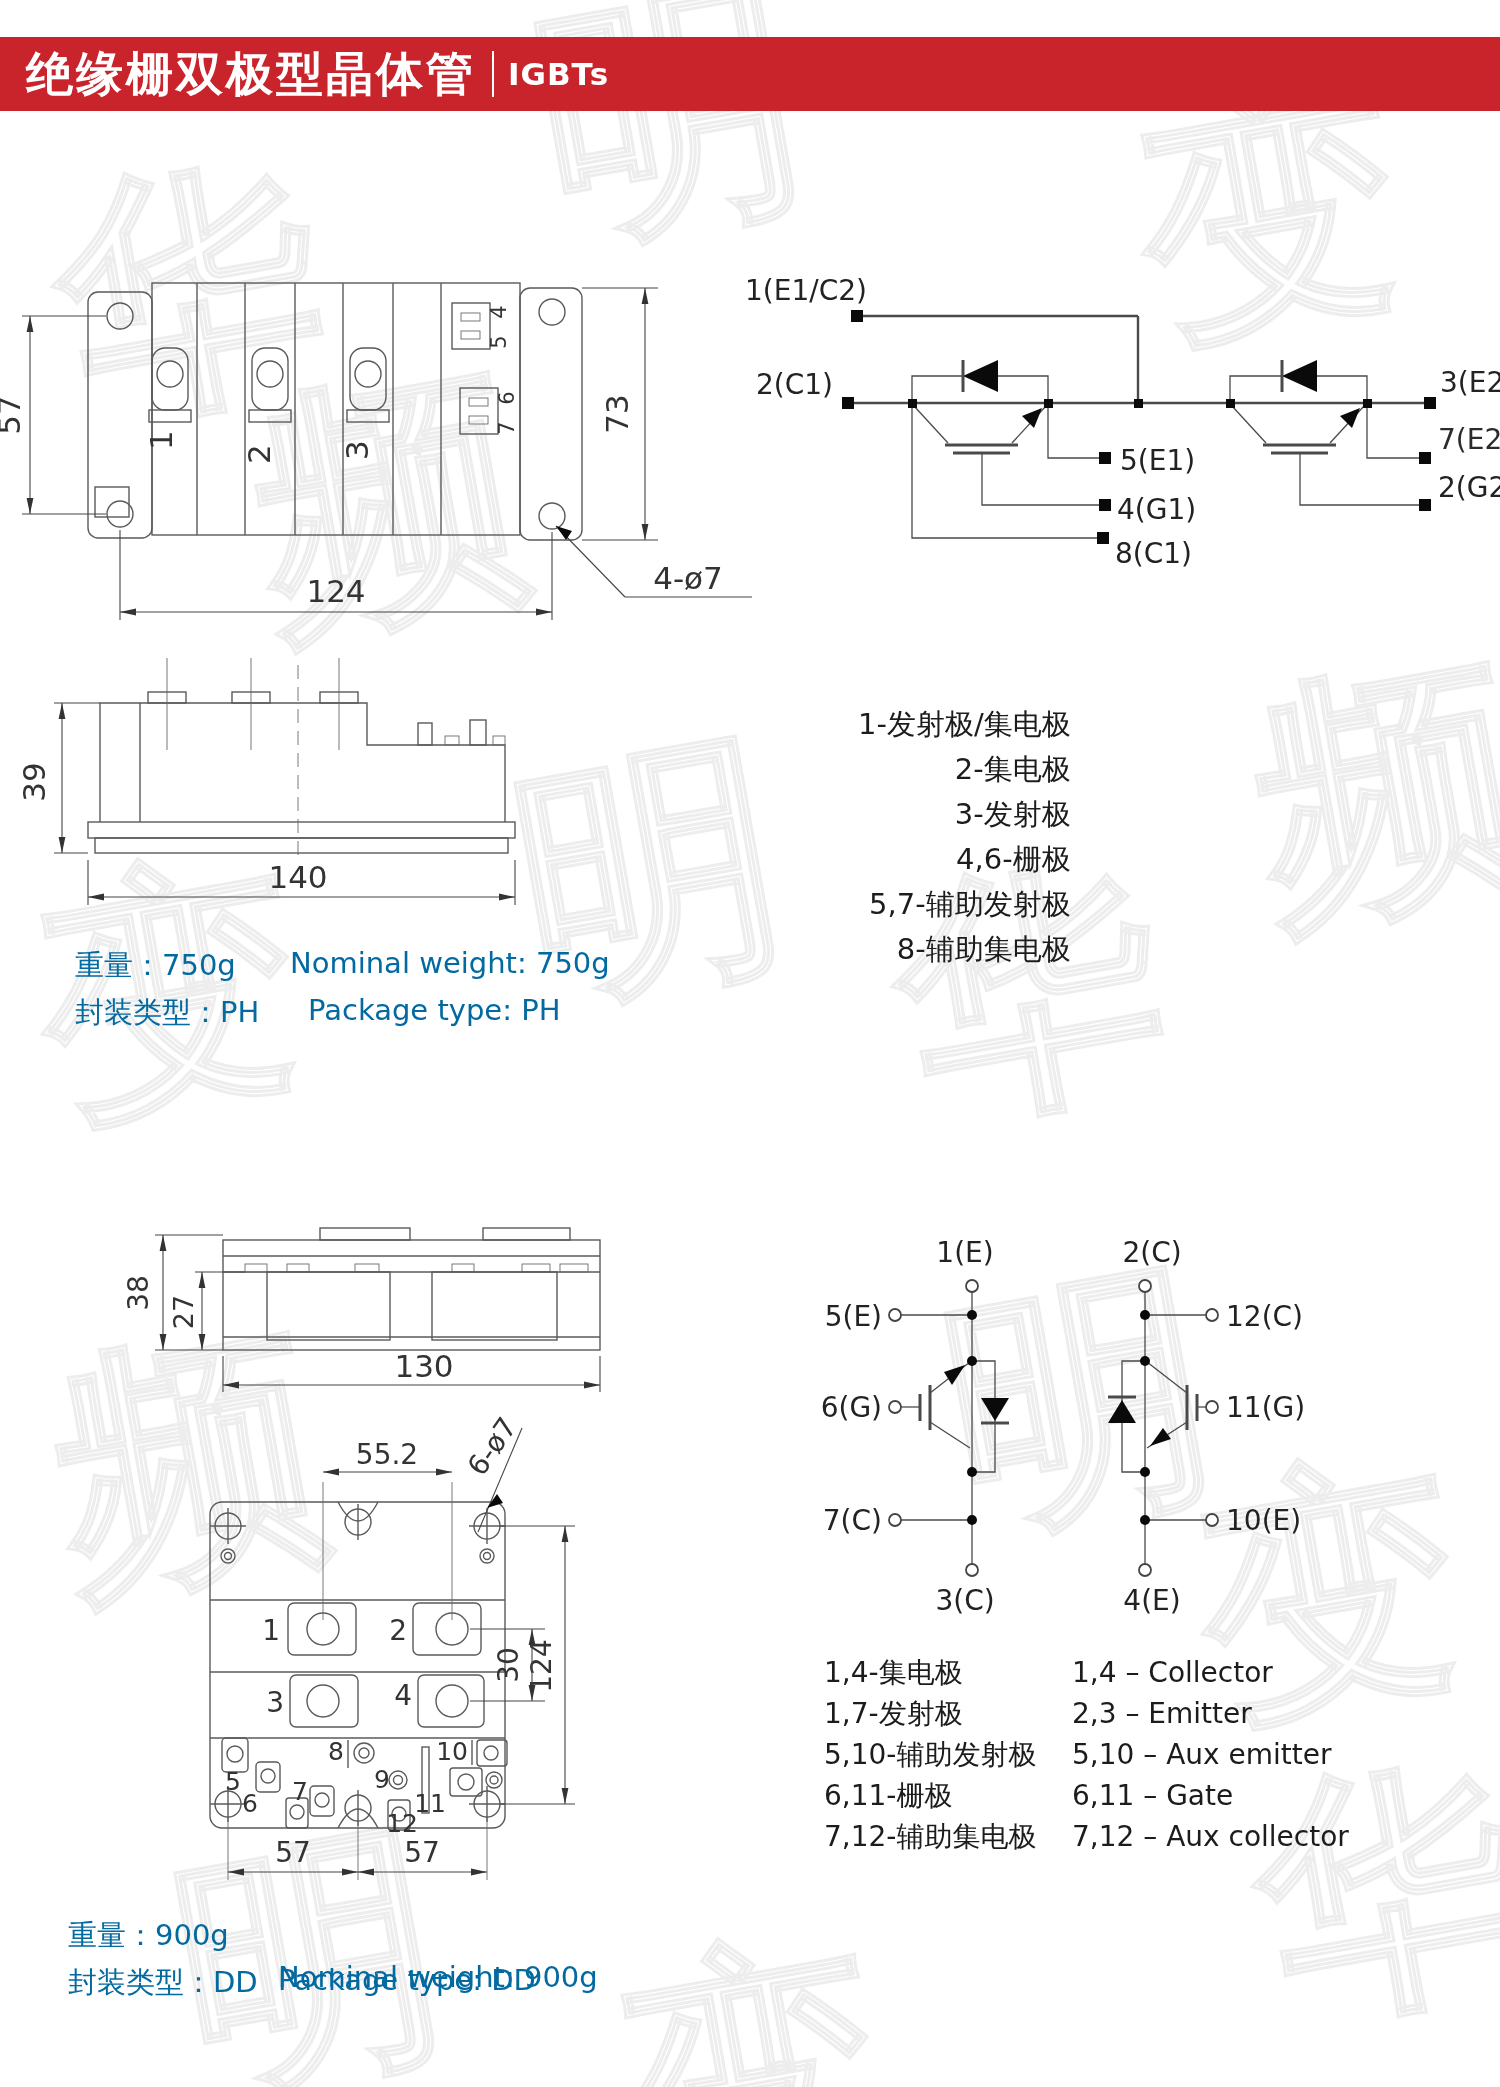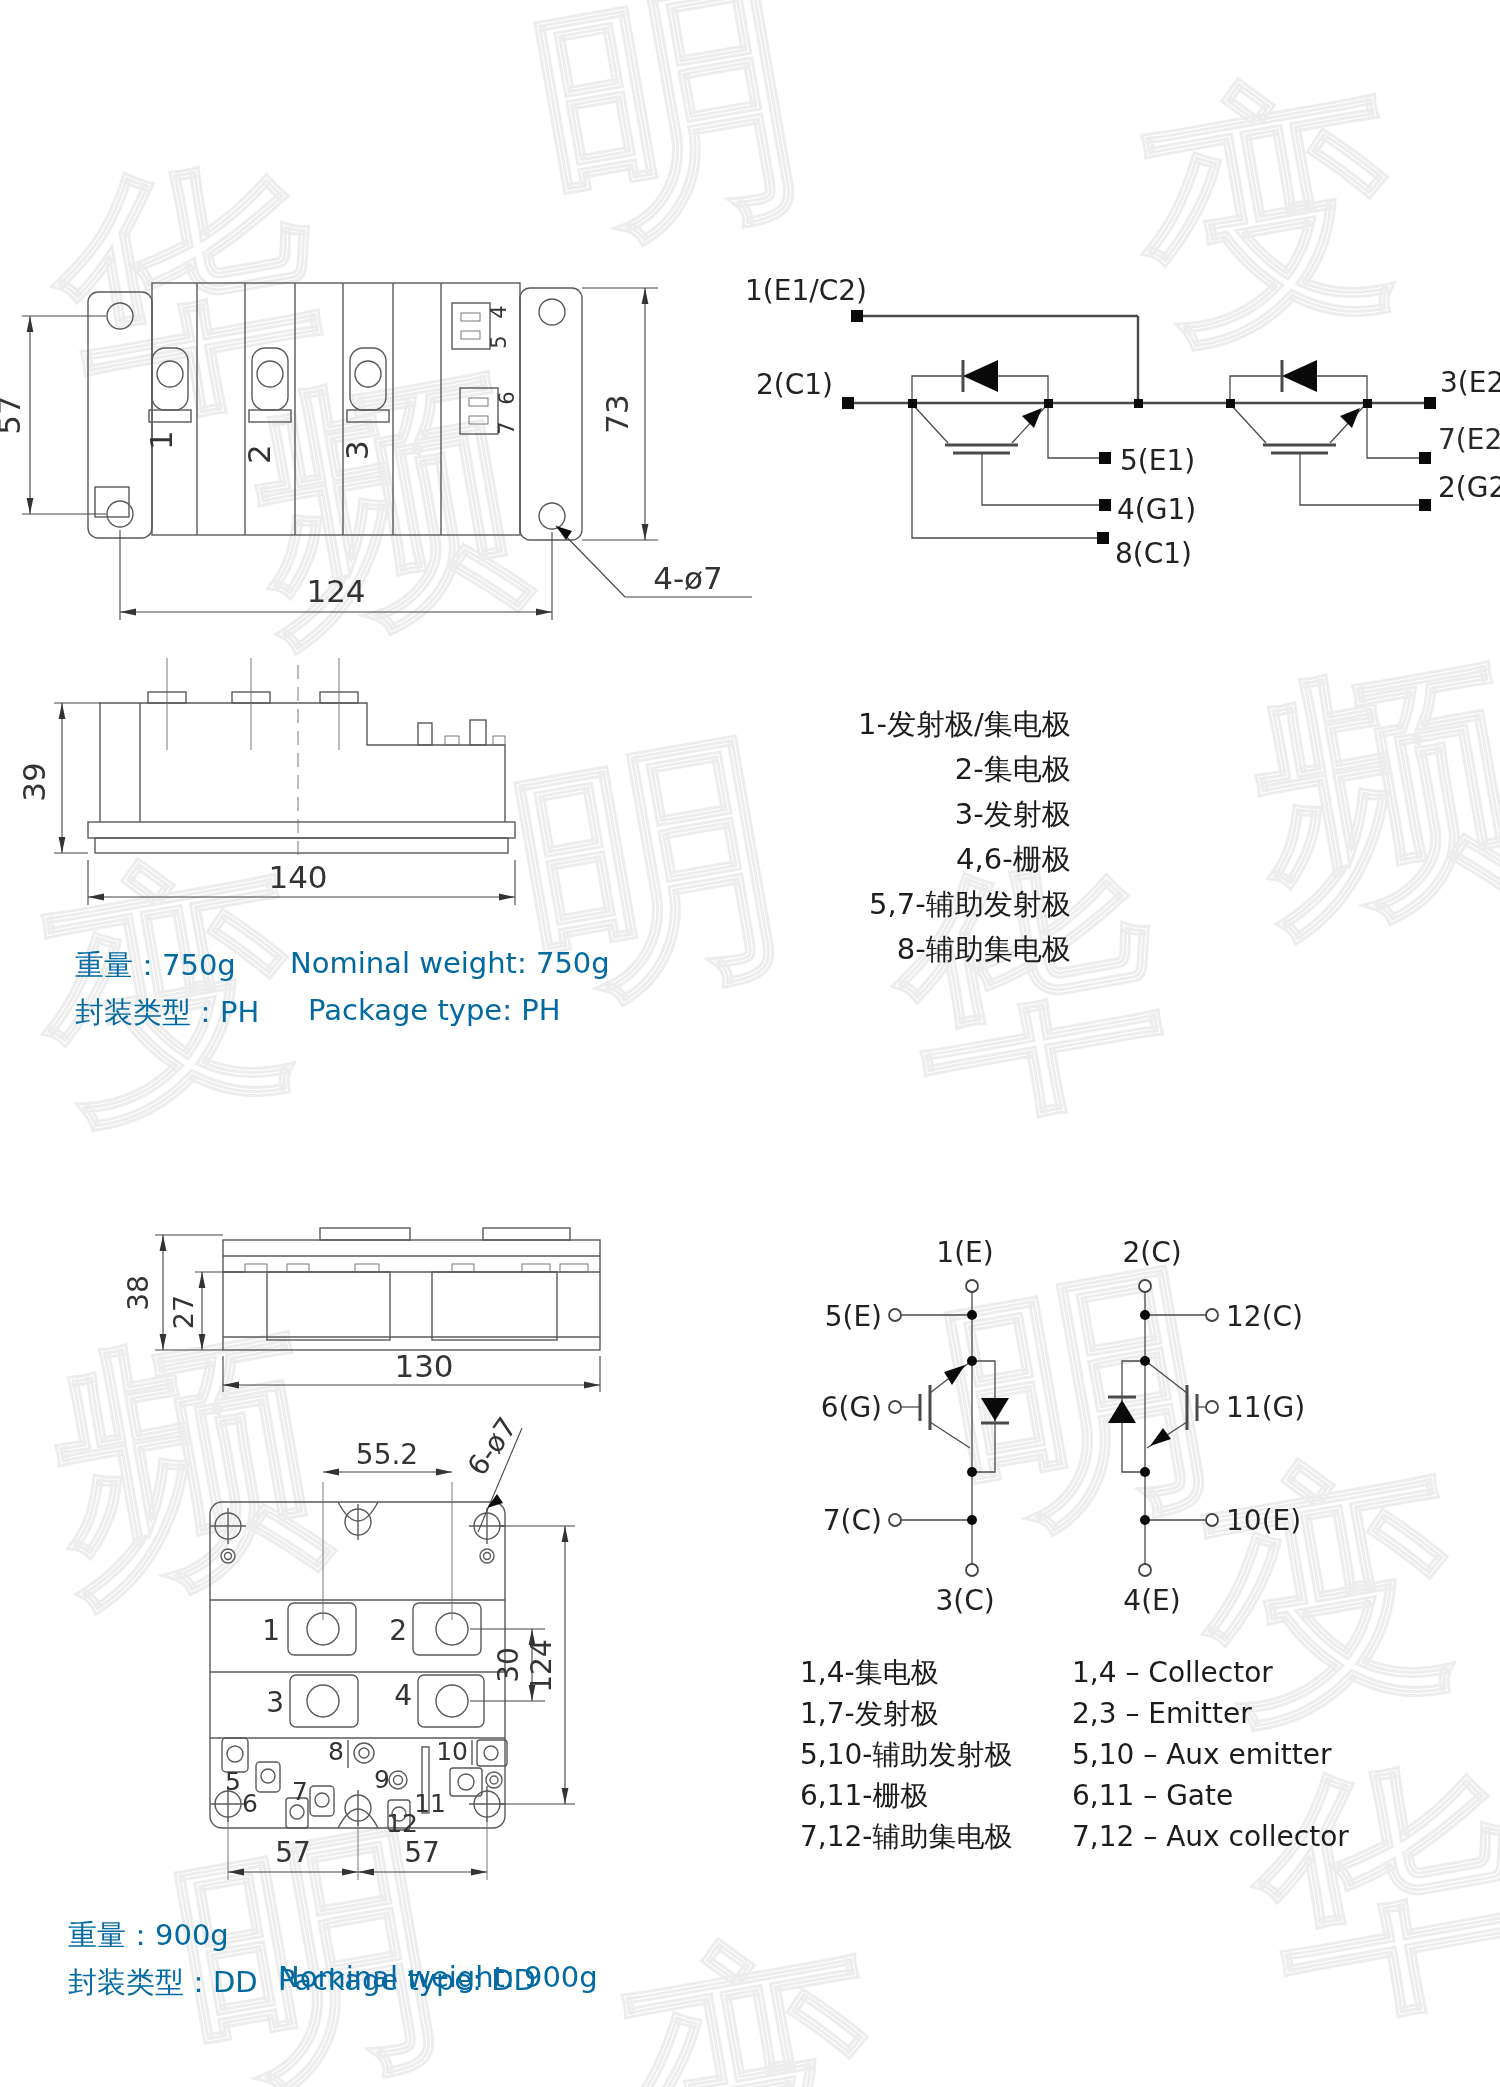--- a/index.html
+++ b/index.html
@@ -50,20 +50,25 @@
     <span class="wm" style="left:900px;top:820px">华</span>
     <span class="wm" style="left:1260px;top:620px">频</span>
     <span class="wm" style="left:950px;top:1230px">明</span>
     <span class="wm" style="left:60px;top:1290px">频</span>
     <span class="wm" style="left:1200px;top:1420px">变</span>
     <span class="wm" style="left:180px;top:1790px">明</span>
     <span class="wm" style="left:1260px;top:1720px">华</span>
     <span class="wm" style="left:620px;top:1900px">变</span>
   </div>
 
+  <div class="red-bar">
+    <span class="title-zh">绝缘栅双极型晶体管</span>
+    <span class="hdr-divider"></span>
+    <span class="title-en">IGBTs</span>
+  </div>
 
   <svg style="left:0;top:190px" width="780" height="460" viewBox="0 190 780 460">
     <defs>
       <marker id="m1" viewBox="0 0 16 8" markerWidth="16" markerHeight="8" refX="16" refY="4" orient="auto-start-reverse" markerUnits="userSpaceOnUse">
         <path d="M16,4 L0,0.6 L0,7.4 Z" fill="#333"></path>
       </marker>
     </defs>
     <g>
       <rect class="cad" x="88" y="292" width="64" height="246" rx="10"></rect>
       <rect class="cad" x="152" y="283" width="368" height="252"></rect>
@@ -482,21 +487,21 @@
       <circle class="blk" cx="1145" cy="1472" r="5"></circle>
         <circle class="blk" cx="1145" cy="1520" r="5"></circle>
       <text class="schtxt" text-anchor="middle" x="1152" y="1262">2(C)</text>
       <text class="schtxt" text-anchor="middle" x="1152" y="1610">4(E)</text>
       <text class="schtxt" x="1226" y="1326">12(C)</text>
       <text class="schtxt" x="1226" y="1417">11(G)</text>
       <text class="schtxt" x="1226" y="1530">10(E)</text>
     </g>
   </svg>
 
-  <div class="pinlist dd-rows" style="left:800px;top:1652px">
+  <div class="pinlist dd-rows" style="left:824px;top:1652px">
     <div class="row">1,4-集电极</div>
     <div class="row">1,7-发射极</div>
     <div class="row">5,10-辅助发射极</div>
     <div class="row">6,11-栅极</div>
     <div class="row">7,12-辅助集电极</div>
   </div>
   <div class="pinlist dd-rows" style="left:1072px;top:1652px">
     <div class="row">1,4 – Collector</div>
     <div class="row">2,3 – Emitter</div>
     <div class="row">5,10 – Aux emitter</div>

